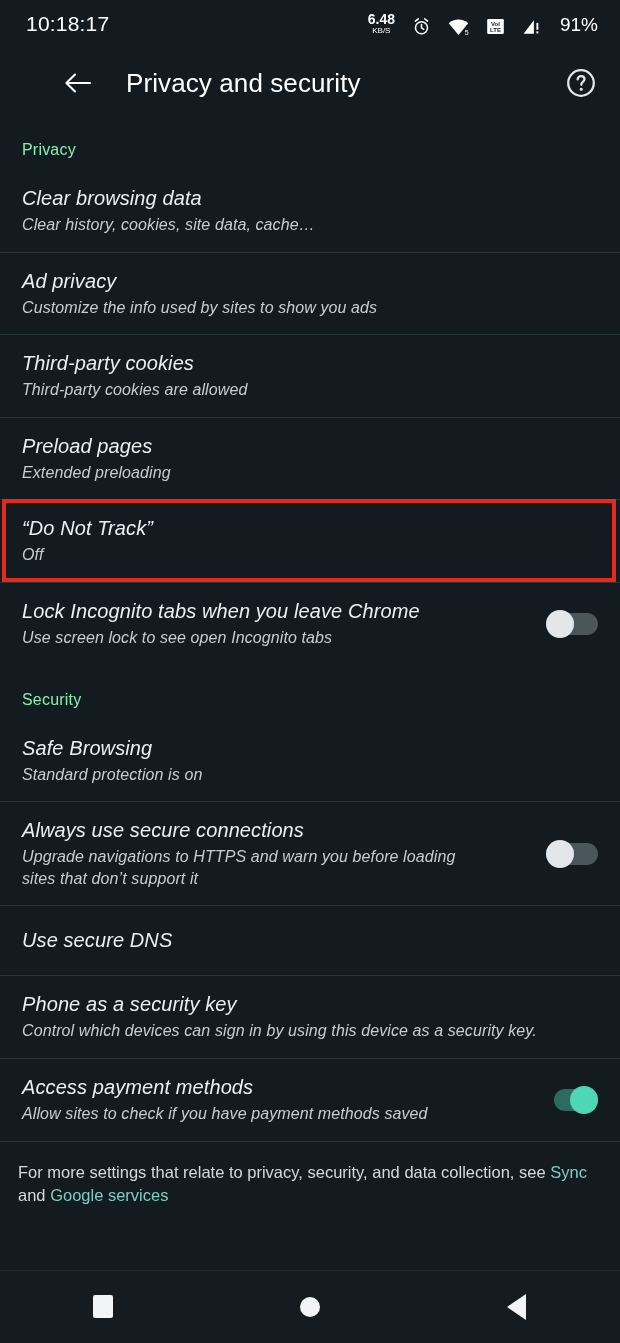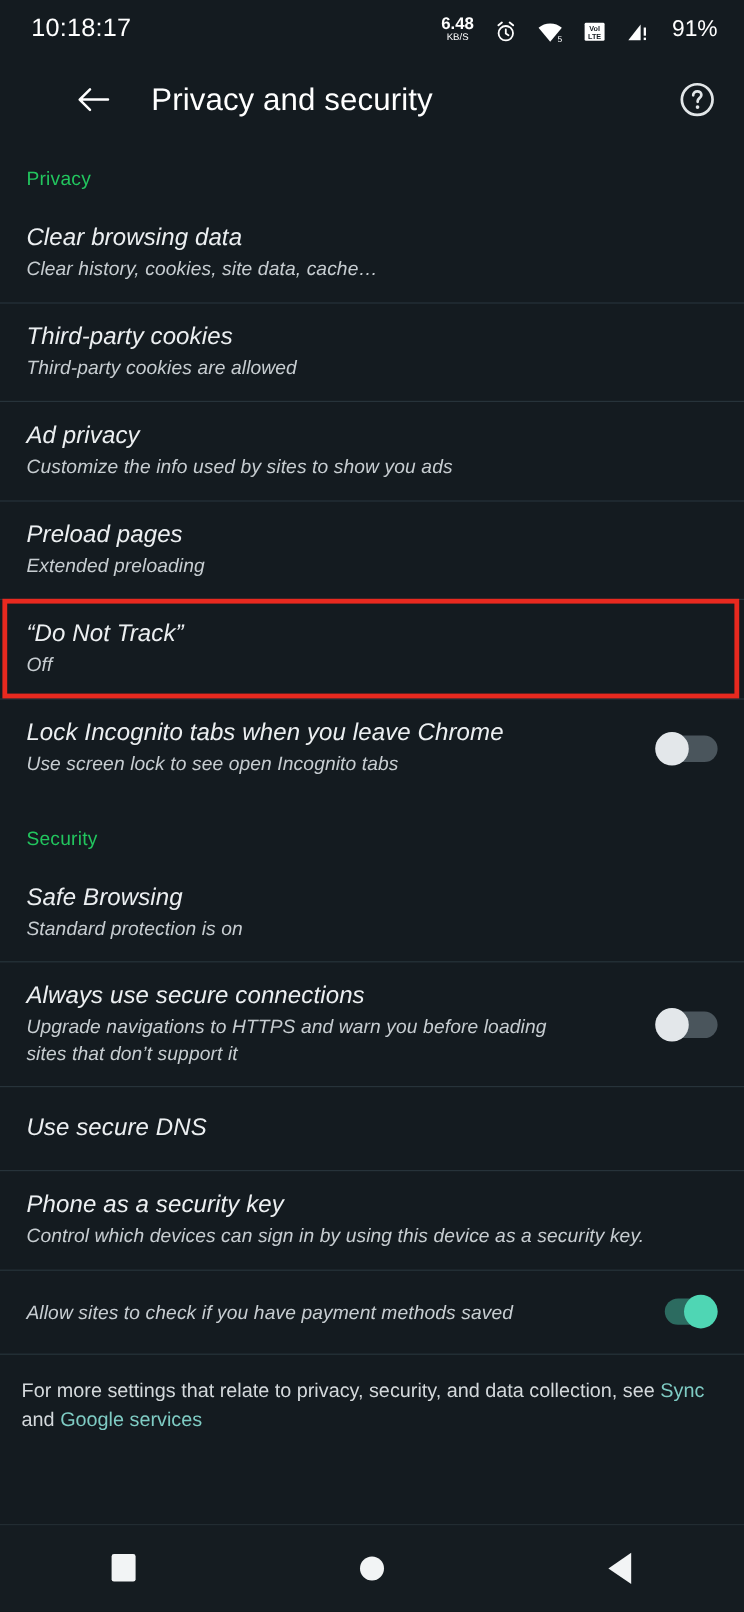--- a/index.html
+++ b/index.html
@@ -70,21 +70,21 @@
     margin-left:auto;
     width:34px; height:34px;
     display:flex; align-items:center; justify-content:center;
     cursor:pointer;
   }
 
   
   .content { flex:1 1 auto; position:relative; overflow:hidden; }
 
   .section-head {
-    color:#22c55e;
+    color:#86efac;
     font-size:16px;
     padding:22px 22px 10px 22px;
     letter-spacing:.2px;
   }
   .section-head.security { padding-top:26px; }
 
   .row {
     position:relative;
     display:flex; align-items:center;
     padding:17px 22px 16px 22px;
@@ -258,29 +258,29 @@
 
     <div class="row">
       <div class="row-text">
         <div class="row-title">Clear browsing data</div>
         <div class="row-sub">Clear history, cookies, site data, cache…</div>
       </div>
     </div>
 
     <div class="row">
       <div class="row-text">
+        <div class="row-title">Ad privacy</div>
+        <div class="row-sub">Customize the info used by sites to show you ads</div>
+      </div>
+    </div>
+
+    <div class="row">
+      <div class="row-text">
         <div class="row-title">Third-party cookies</div>
         <div class="row-sub">Third-party cookies are allowed</div>
-      </div>
-    </div>
-
-    <div class="row">
-      <div class="row-text">
-        <div class="row-title">Ad privacy</div>
-        <div class="row-sub">Customize the info used by sites to show you ads</div>
       </div>
     </div>
 
     <div class="row" id="preload-row">
       <div class="row-text">
         <div class="row-title">Preload pages</div>
         <div class="row-sub">Extended preloading</div>
       </div>
     </div>
 
@@ -330,20 +330,21 @@
 
     <div class="row">
       <div class="row-text">
         <div class="row-title">Phone as a security key</div>
         <div class="row-sub">Control which devices can sign in by using this device as a security key.</div>
       </div>
     </div>
 
     <div class="row">
       <div class="row-text">
+        <div class="row-title">Access payment methods</div>
         <div class="row-sub">Allow sites to check if you have payment methods saved</div>
       </div>
       <div class="toggle on">
         <div class="track"></div>
         <div class="knob"></div>
       </div>
     </div>
 
     <div class="footer-note">
       <span>For more settings that relate to privacy, security, and data collection, see </span><span class="link">Sync</span><span> and </span><span class="link">Google services</span>

